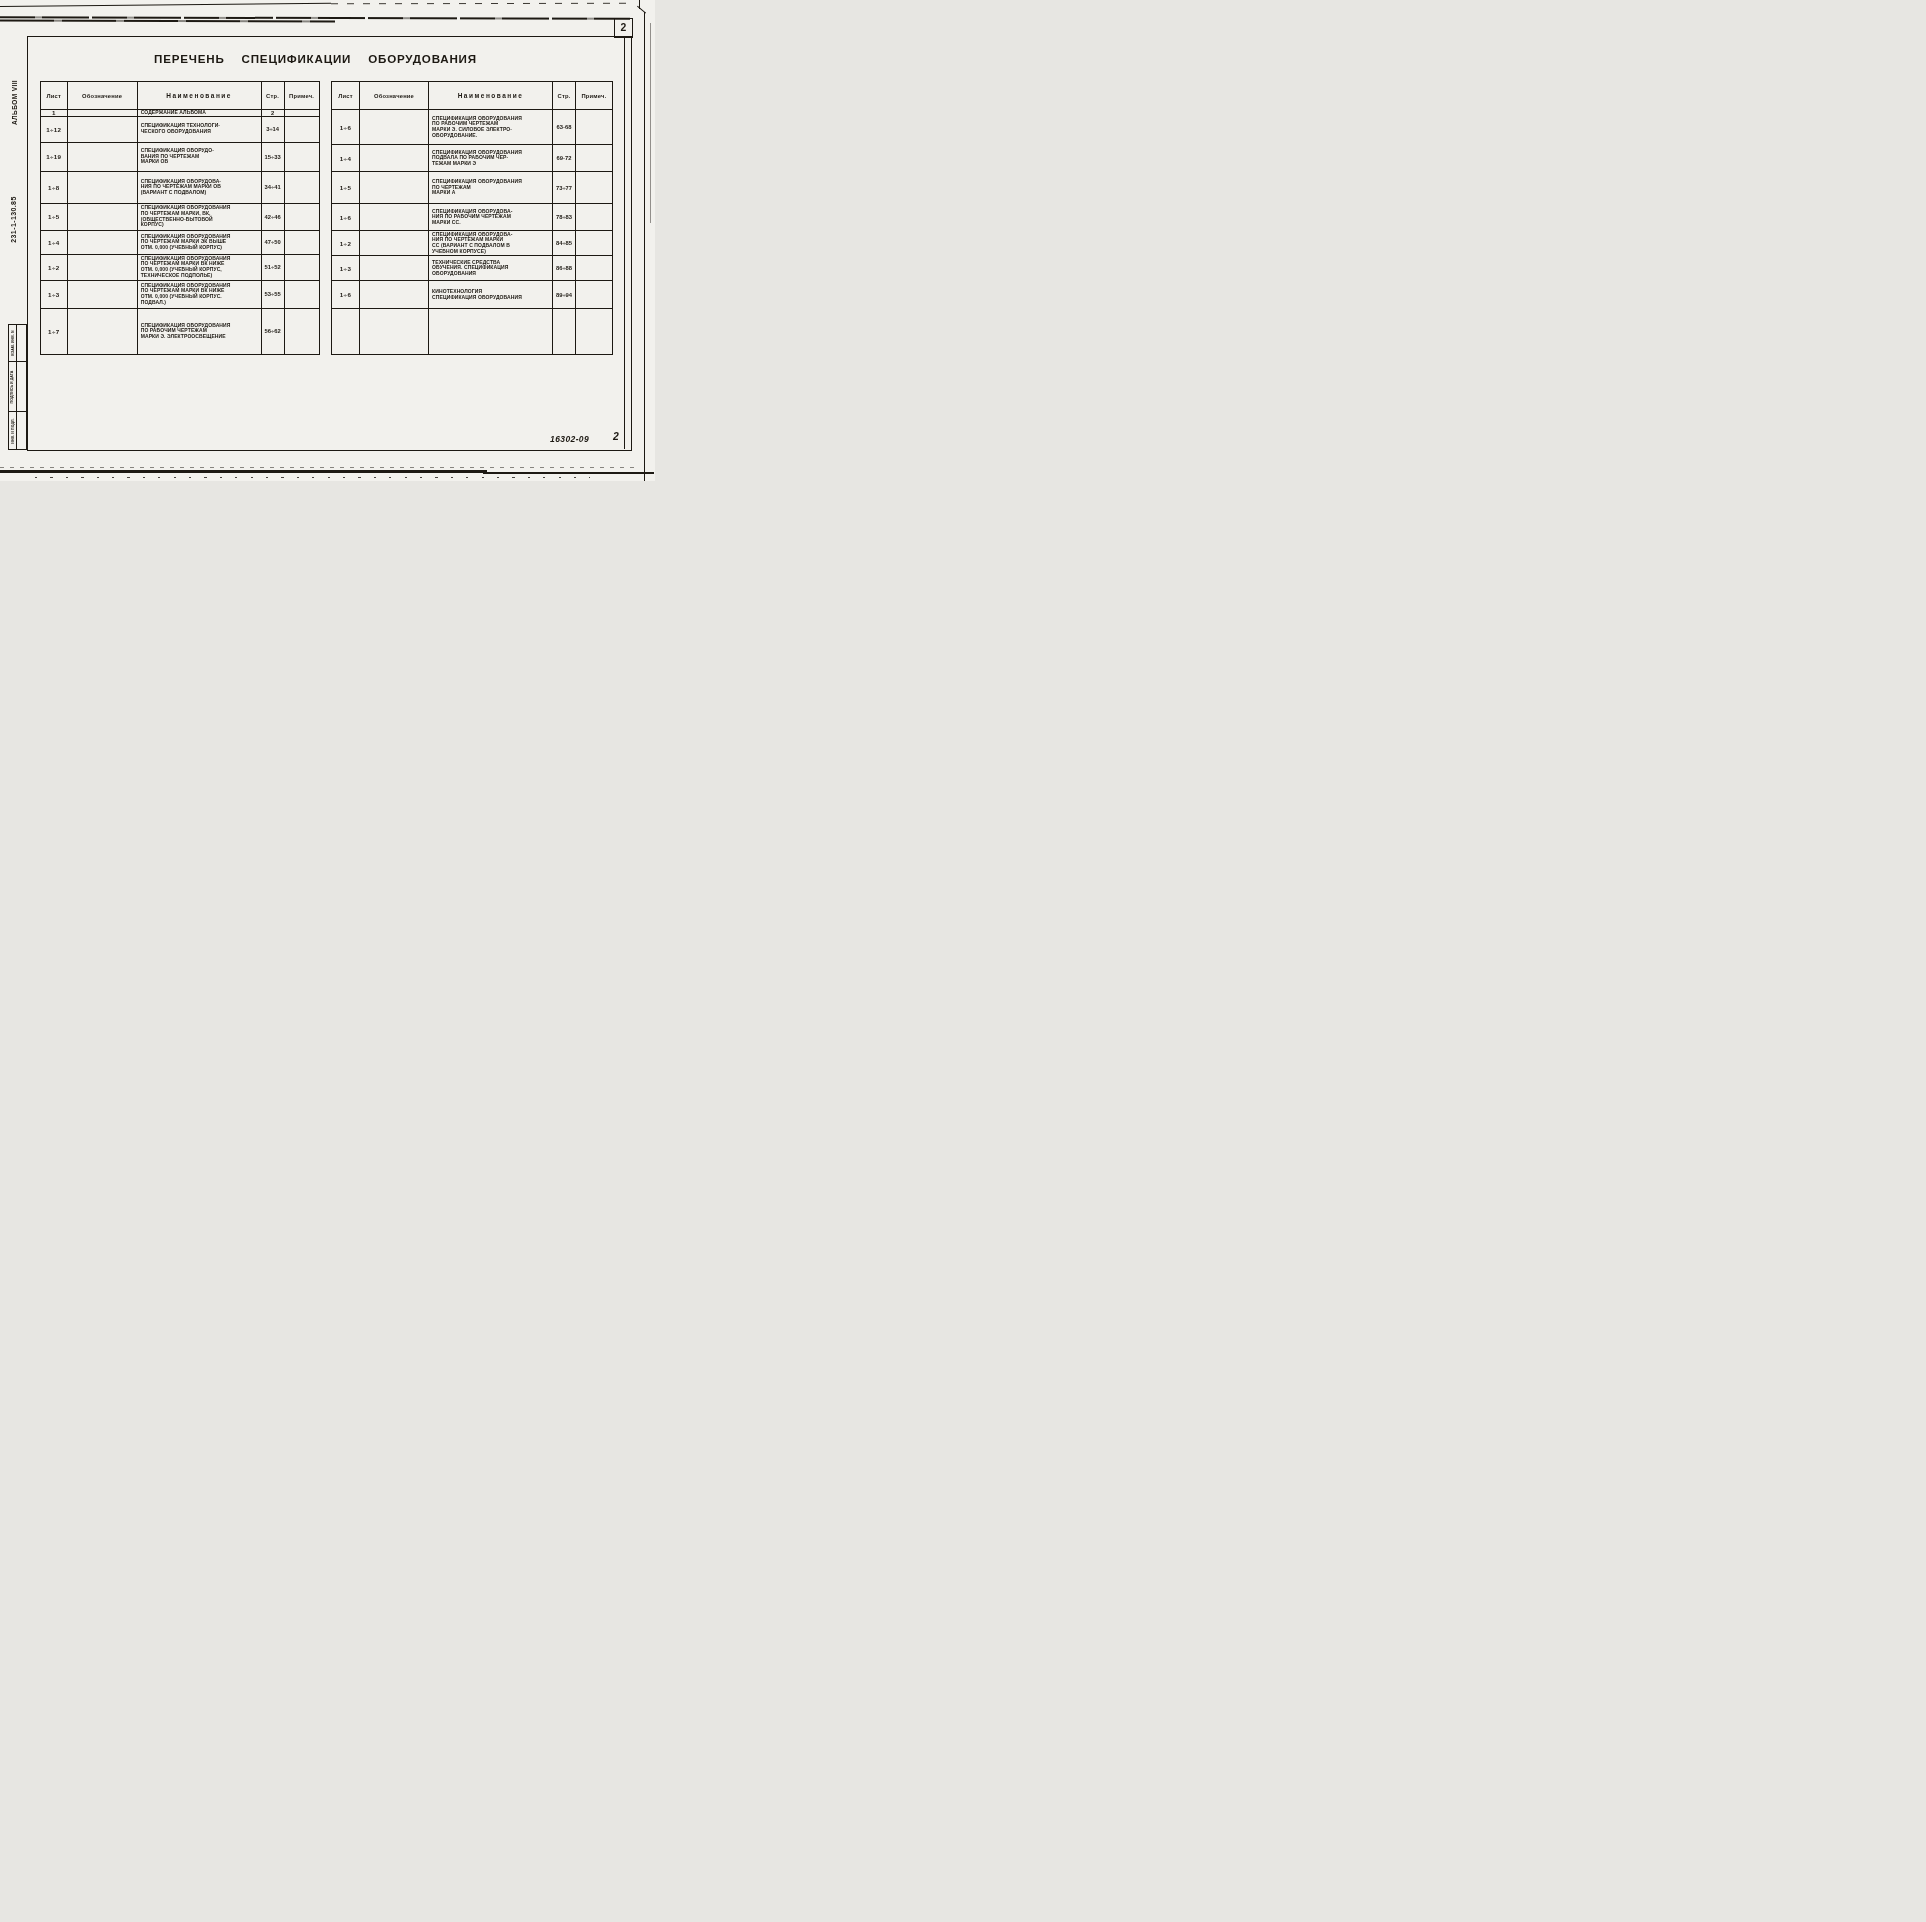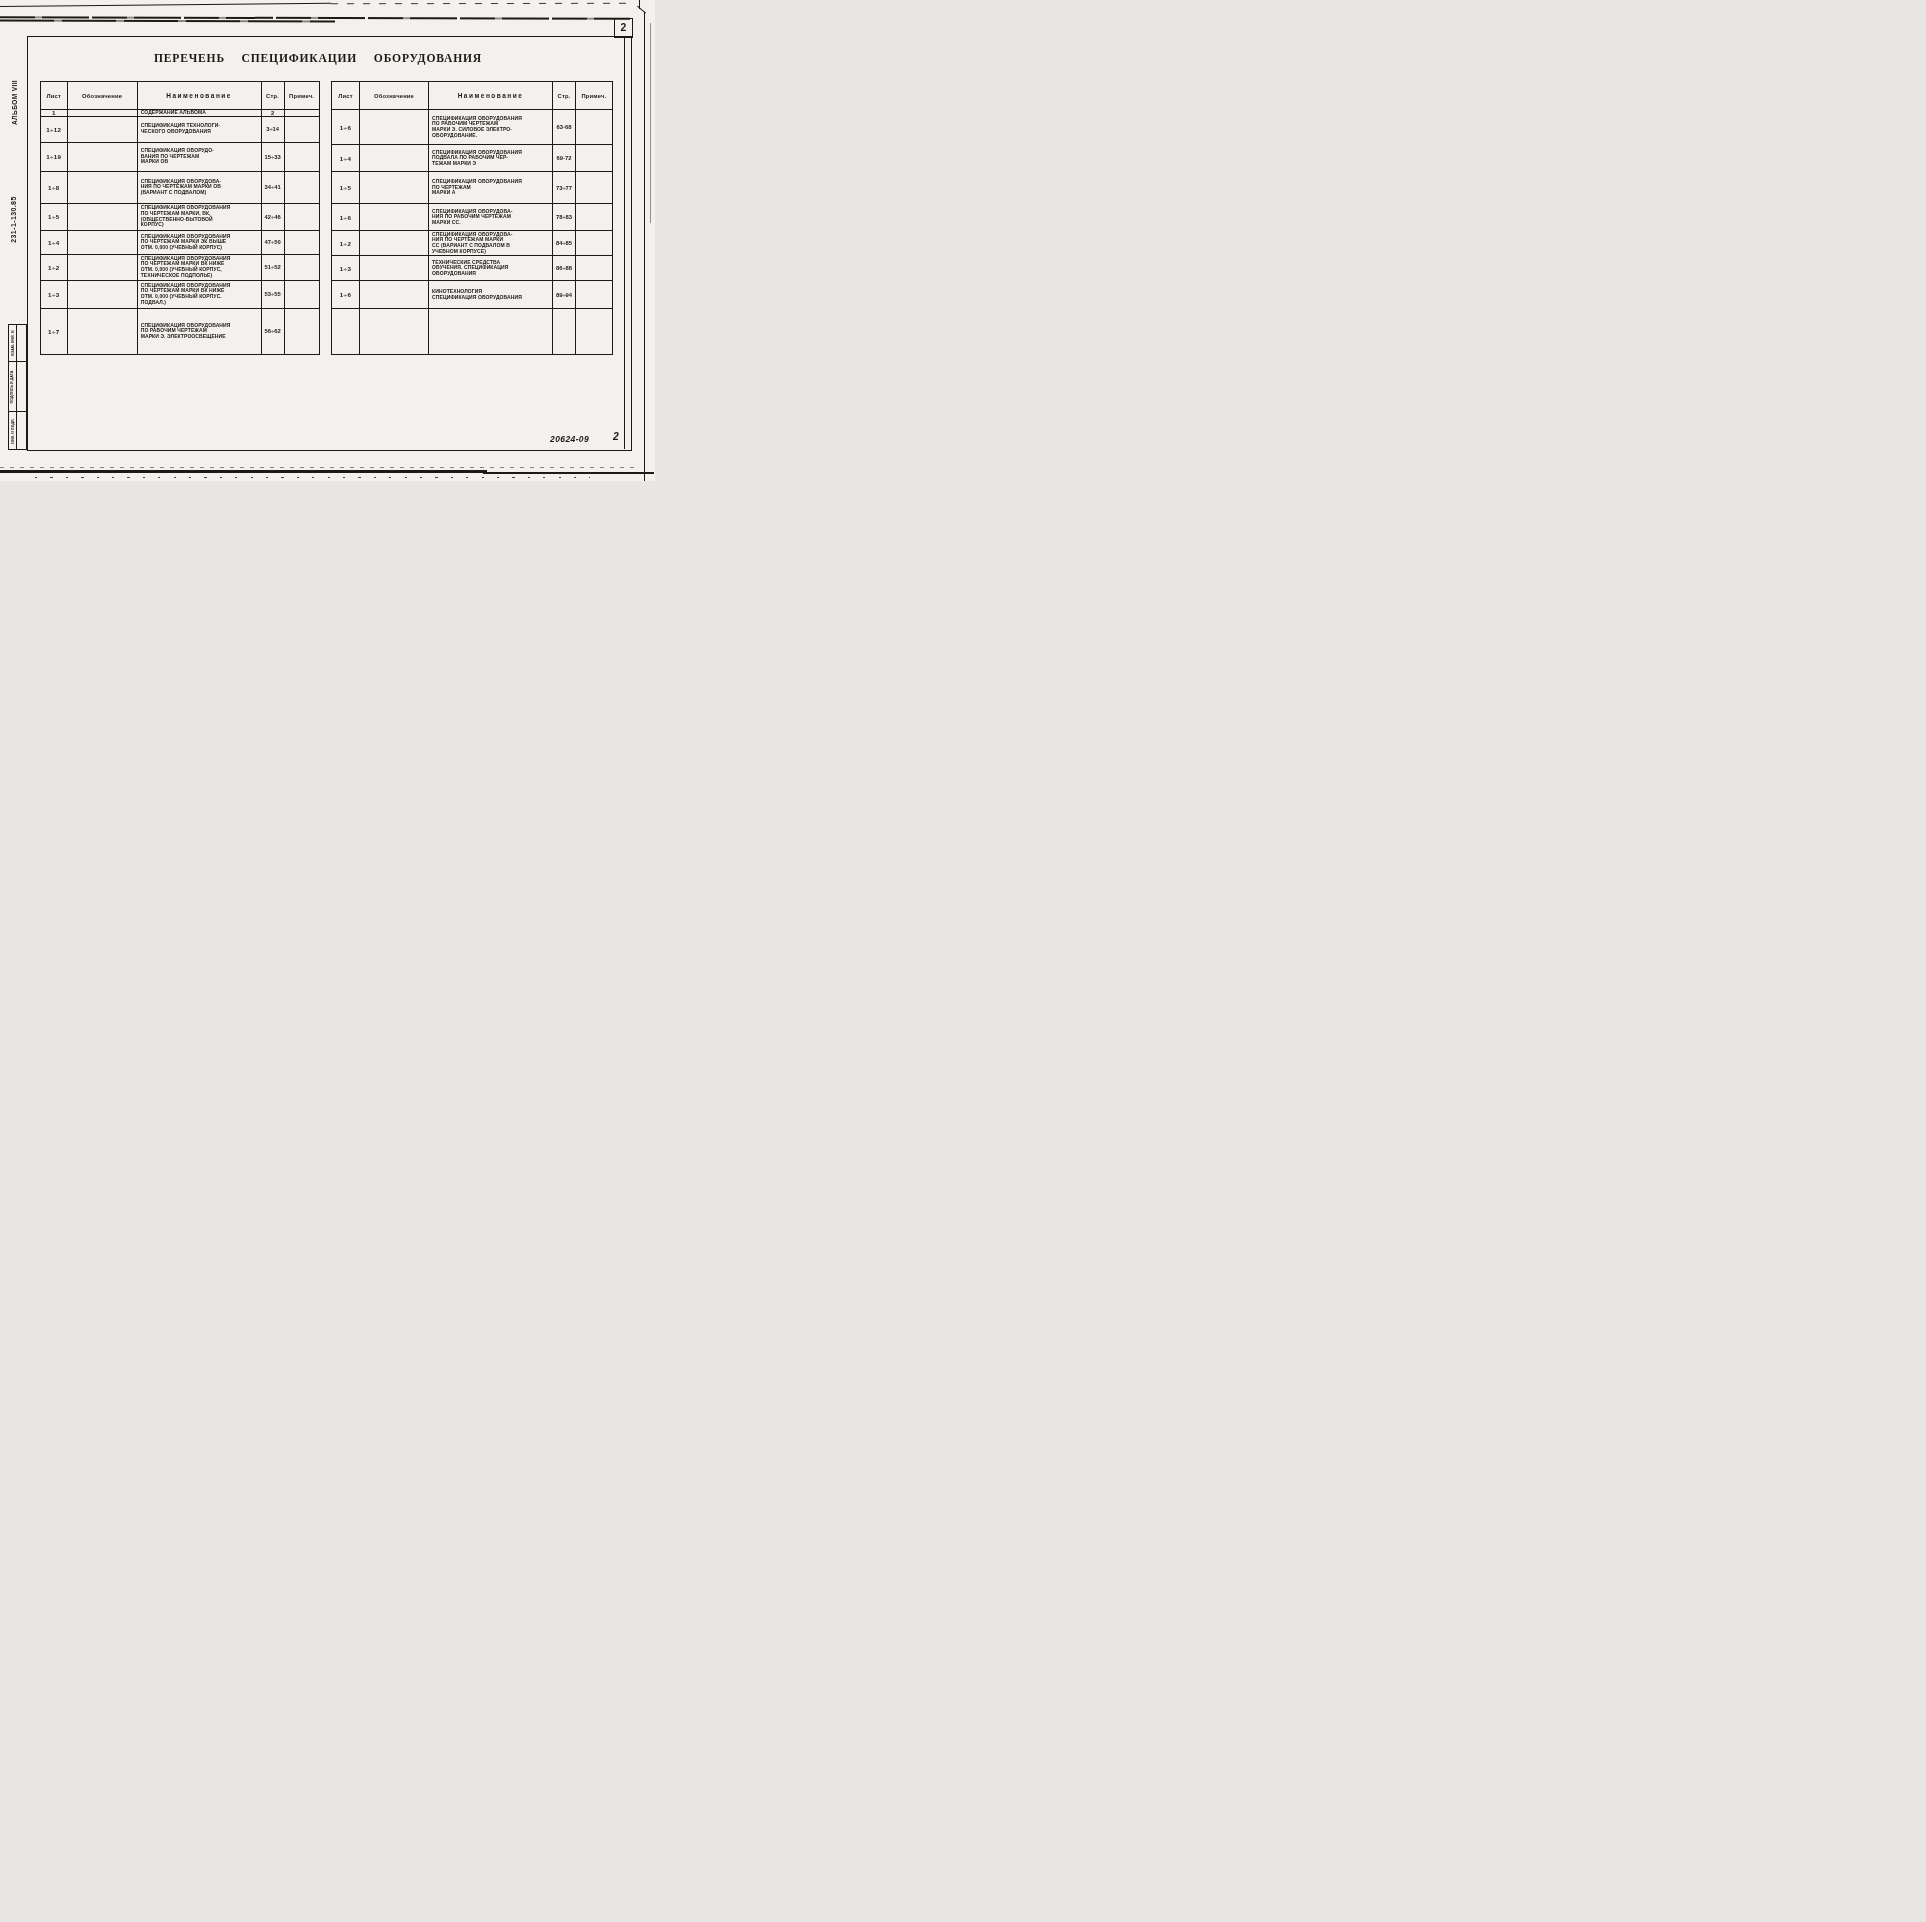--- a/index.html
+++ b/index.html
@@ -14,21 +14,21 @@
   .frame { left:27px; top:36px; width:605px; height:415px;
            border:1.5px solid var(--ink); box-sizing:border-box; }
   .right-strip { left:624px; top:38px; width:1.2px; height:411px; background:var(--ink); }
 
   
   .corner-box { left:614px; top:17.7px; width:19px; height:20px; border:1.5px solid var(--ink);
     box-sizing:border-box; display:flex; align-items:center; justify-content:center;
     font-size:10.4px; font-weight:700; }
 
   .title { left:154px; top:52px; width:277px; text-align:center; font-size:11.6px;
-    font-weight:700; letter-spacing:0.8px; word-spacing:13px; white-space:nowrap;font-family:Liberation Serif, serif; }
+    font-weight:700; letter-spacing:0.8px; word-spacing:13px; white-space:nowrap; }
 
   
   .spec-table { top:81px; display:grid; border:1.2px solid var(--ink); box-sizing:content-box; }
   .spec-table.left  { left:40px; grid-template-columns:26.6px 70px 124px 23px 34px;
     grid-template-rows:28px 6.5px 26px 29px 32px 27px 24px 26px 28px 45px; }
   .spec-table.right { left:331px; grid-template-columns:28px 69px 124px 23px 36px;
     grid-template-rows:28px 35px 27px 32px 27px 25px 25px 28px 45px; }
   .td { box-sizing:border-box; border-right:0.8px solid var(--ink); border-bottom:0.8px solid var(--ink);
         display:flex; align-items:center; overflow:hidden; }
   .col-last { border-right:none; }
@@ -271,17 +271,17 @@
     <div class="td c-pages">89÷94</div>
     <div class="td col-last"></div>
 
     <div class="td c-sheet row-last"></div>
     <div class="td row-last"></div>
     <div class="td c-name row-last"></div>
     <div class="td c-pages row-last"></div>
     <div class="td col-last row-last"></div>
   </div>
 
-  <div class="abs doc-num">20624-09</div>
+  <div class="abs doc-num">16302-09</div>
   <div class="abs sheet-bottom">2</div>
 
 </div>
 
 
 </body></html>

